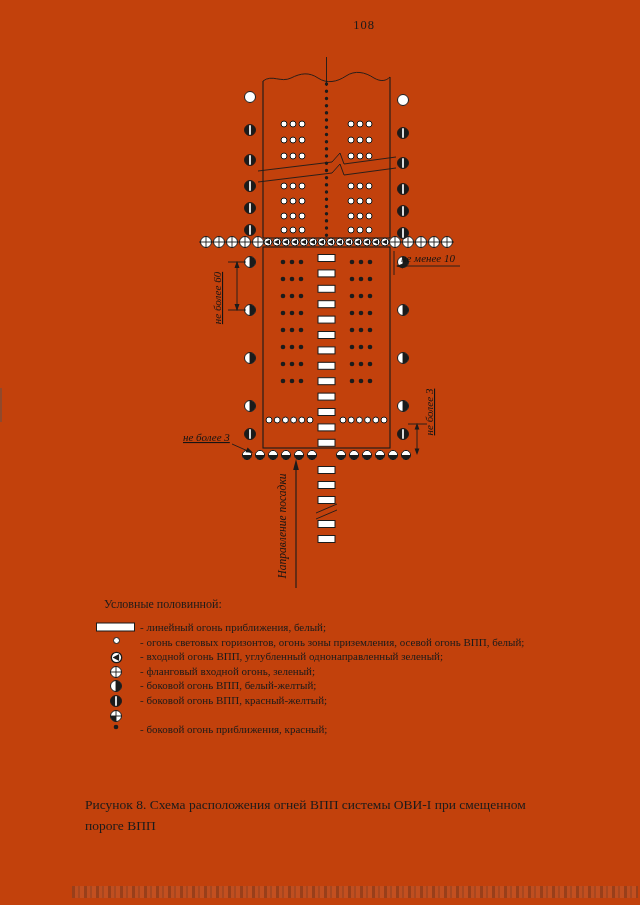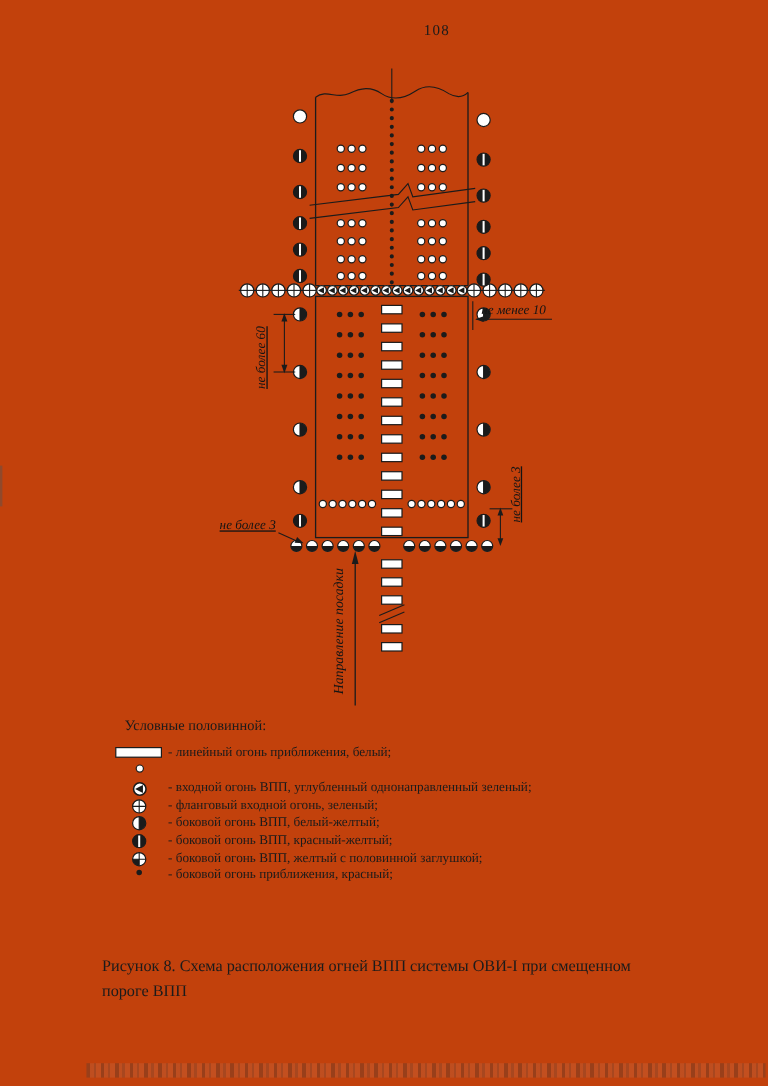--- a/index.html
+++ b/index.html
@@ -334,20 +334,21 @@
           </svg>
       </span>
       <span class="lg-label">- линейный огонь приближения, белый;</span>
     </div>
     <div class="lg-row">
       <span class="lg-sym">
         <svg width="9" height="9" viewBox="-4.5 -4.5 9 9">
             <use href="#s-o"></use>
           </svg>
       </span>
+      <span class="lg-label">- огонь световых горизонтов, огонь зоны приземления, осевой огонь ВПП, белый;</span>
     </div>
     <div class="lg-row">
       <span class="lg-sym">
         <svg width="15" height="15" viewBox="-7.5 -7.5 15 15">
             <use href="#s-entry" transform="scale(1.3)"></use>
           </svg>
       </span>
       <span class="lg-label">- входной огонь ВПП, углубленный однонаправленный зеленый;</span>
     </div>
     <div class="lg-row">
@@ -373,21 +374,20 @@
           </svg>
       </span>
       <span class="lg-label">- боковой огонь ВПП, красный-желтый;</span>
     </div>
     <div class="lg-row">
       <span class="lg-sym">
         <svg width="14" height="14" viewBox="-7 -7 14 14">
             <use href="#s-quarterX"></use>
           </svg>
       </span>
-      <span class="lg-label">- боковой огонь ВПП, желтый с половинной заглушкой;</span>
     </div>
     <div class="lg-row">
       <span class="lg-sym">
         <svg width="8" height="8" viewBox="-4 -4 8 8">
             <use href="#s-dot"></use>
           </svg>
       </span>
       <span class="lg-label">- боковой огонь приближения, красный;</span>
     </div>
   </div>

